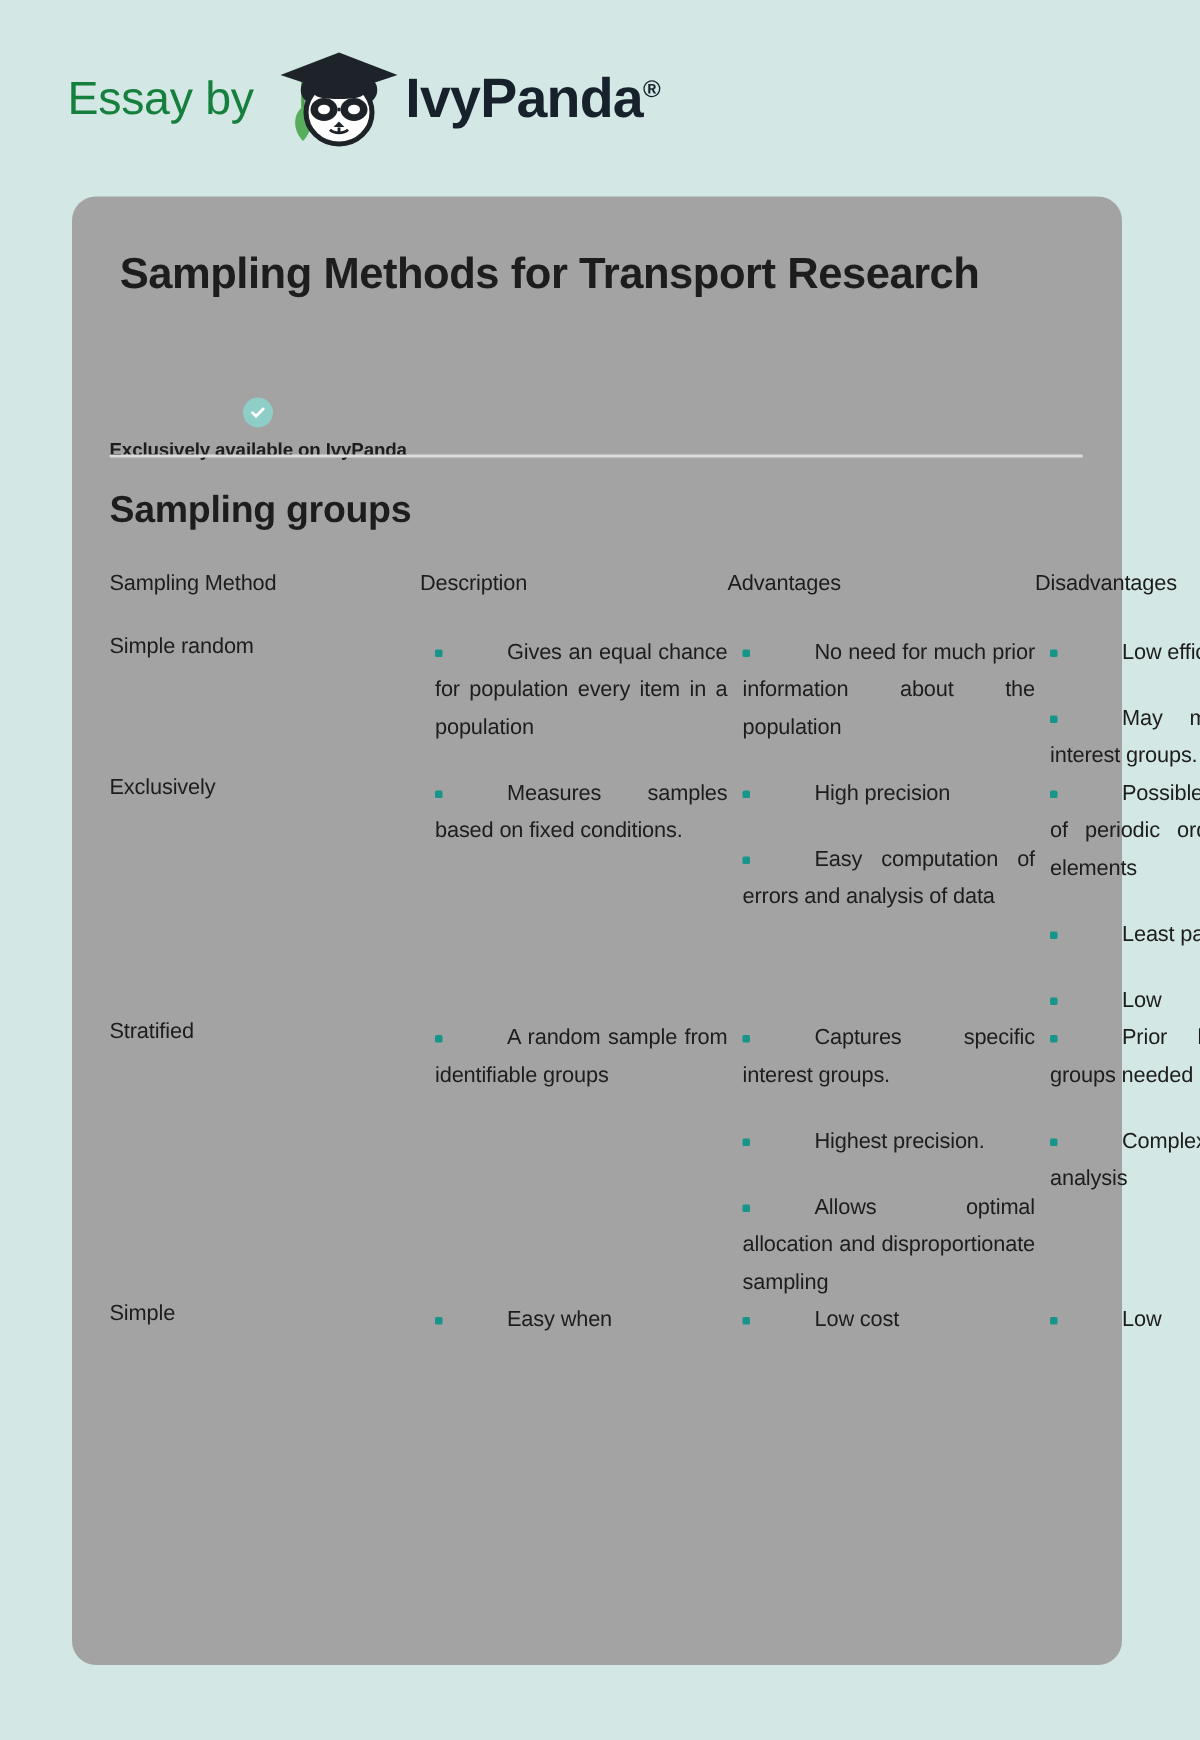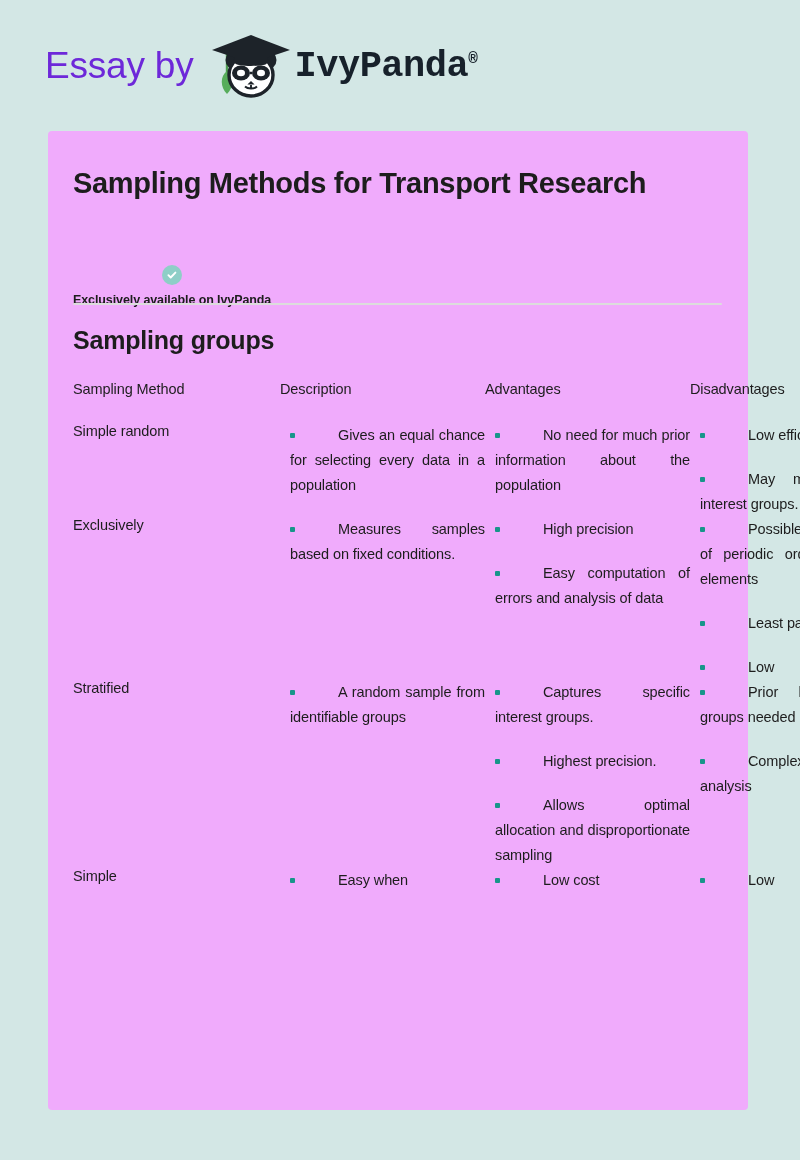--- a/index.html
+++ b/index.html
@@ -20,37 +20,37 @@
     position: absolute;
     left: 0; top: 0;
     width: 800px;
     height: 131px;
     display: flex;
     align-items: center;
     padding-left: 45px;
     box-sizing: border-box;
   }
   .brand-essay-by {
-    font-size: 37px;
-    color: #6d28d9;
+    font-size: 31px;
+    color: #15803d;
     font-family: "Liberation Sans", sans-serif;
     letter-spacing: -0.2px;
     white-space: nowrap;
     text-align: right;
   }
   .brand-logo-mark {
     width: 86px;
     height: 70px;
     margin-left: 13px;
     margin-right: 4px;
     position: relative;
     flex: none;
   }
   .brand-wordmark {
-    font-family: Liberation Mono, monospace;
+    font-family: Liberation Sans, sans-serif;
     font-size: 37px;
     font-weight: 700;
     color: #17212b;
     letter-spacing: -0.5px;
     white-space: nowrap;
     position: relative;
     margin-left: -2px;
   }
   .brand-wordmark .reg {
     font-size: 16px;
@@ -58,23 +58,24 @@
     font-weight: 700;
   }
 
   
   .card {
     position: absolute;
     left: 48px;
     top: 131px;
     width: 700px;
     height: 979px;
-    background: #f0abfc;
-    border-radius: 4px;
+    background: #a3a3a3;
+    border-radius: 16px;
     overflow: hidden;
+    text-align: right;
   }
   .card-inner {
     position: absolute;
     left: 0; top: 0;
     width: 700px;
     height: 979px;
   }
 
   .doc-title {
     position: absolute;
@@ -288,21 +289,21 @@
         <th>Advantages</th>
         <th>Disadvantages</th>
       </tr>
     </thead>
     <tbody>
 
       <tr class="row-simple-random">
         <td class="method-cell">Simple random</td>
         <td class="bullet-cell">
           <ul class="bl">
-            <li>Gives an equal chance for selecting every data in a population</li>
+            <li>Gives an equal chance for population every item in a population</li>
           </ul>
         </td>
         <td class="bullet-cell">
           <ul class="bl">
             <li>No need for much prior information about the population</li>
           </ul>
         </td>
         <td class="bullet-cell">
           <ul class="bl">
             <li>Low efficiency.</li>

